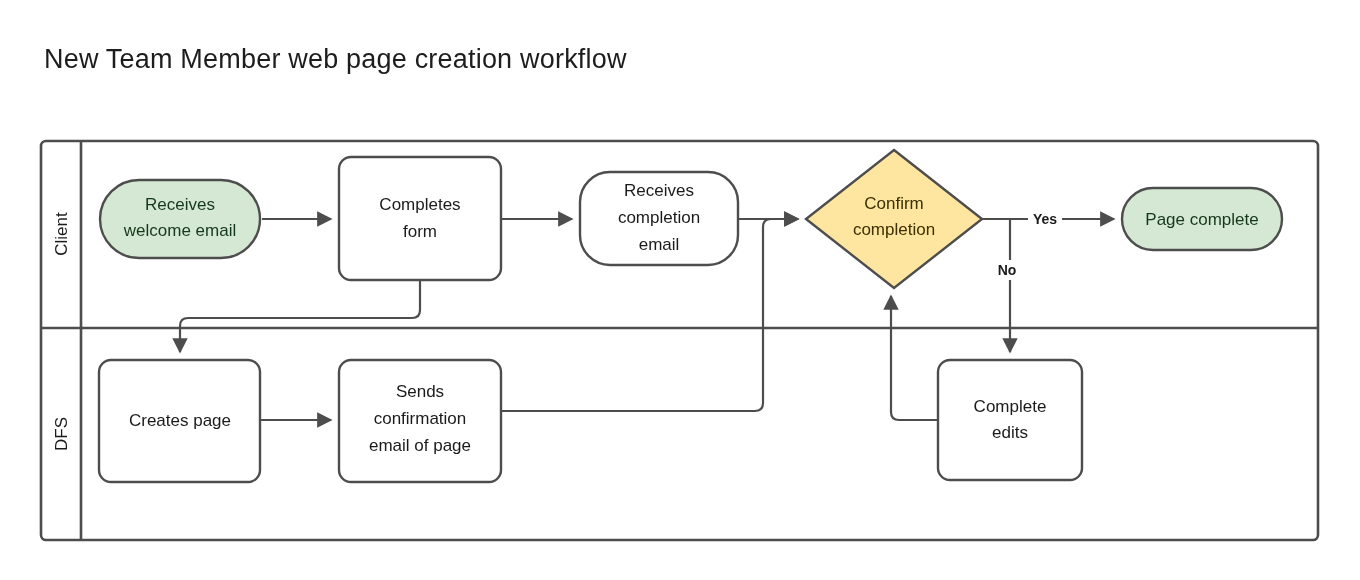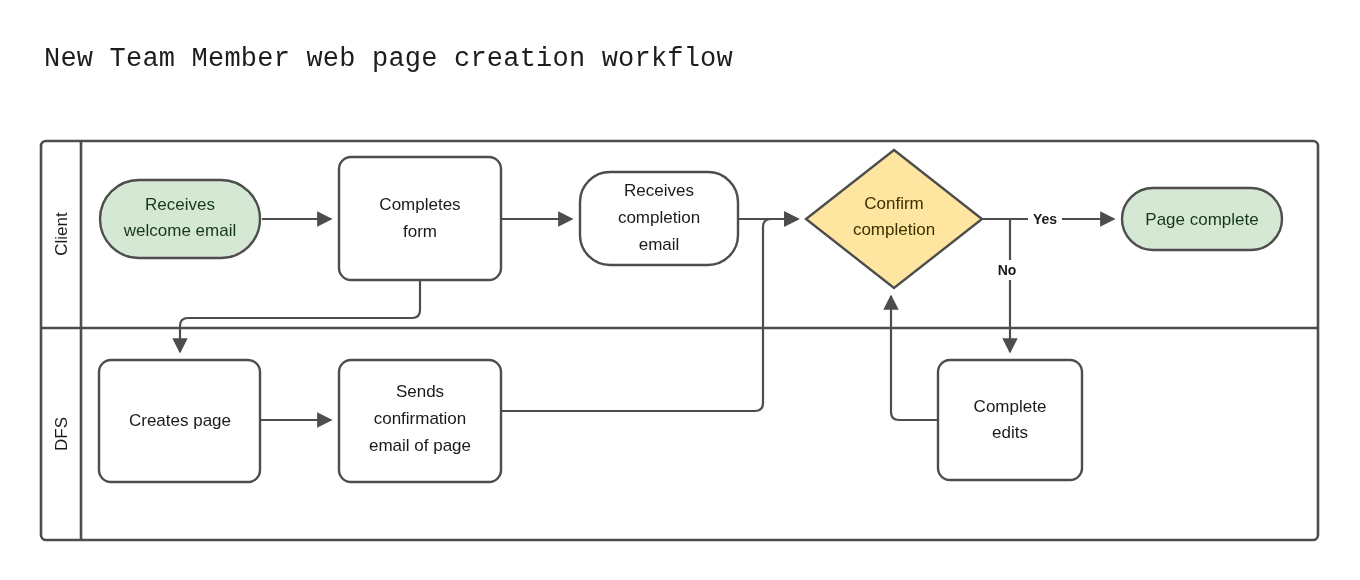--- a/index.html
+++ b/index.html
@@ -11,21 +11,21 @@
     width: 1360px;
     height: 580px;
     position: relative;
     overflow: hidden;
     font-family: "Liberation Sans", sans-serif;
   }
   #page-title {
     position: absolute;
     left: 44px;
     top: 44px;
-    font-family: Liberation Mono, monospace;
+    font-family: Liberation Sans, sans-serif;
     font-size: 27px;
     font-weight: 400;
     letter-spacing: 0.2px;
     color: #1d1d1d;
     white-space: nowrap;
   }
   #diagram-canvas {
     position: absolute;
     left: 0;
     top: 0;

